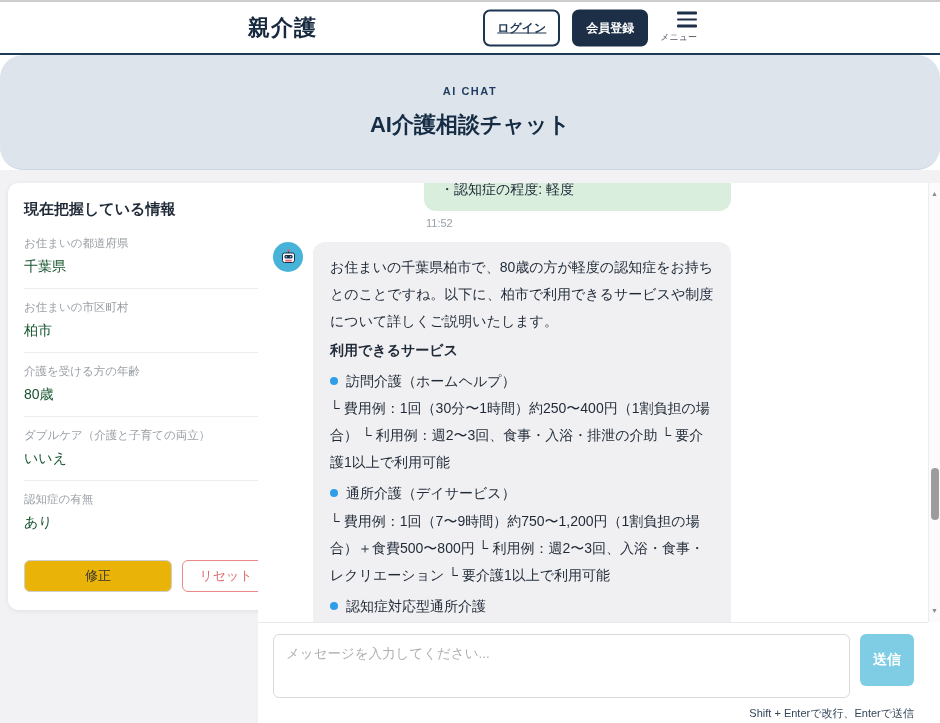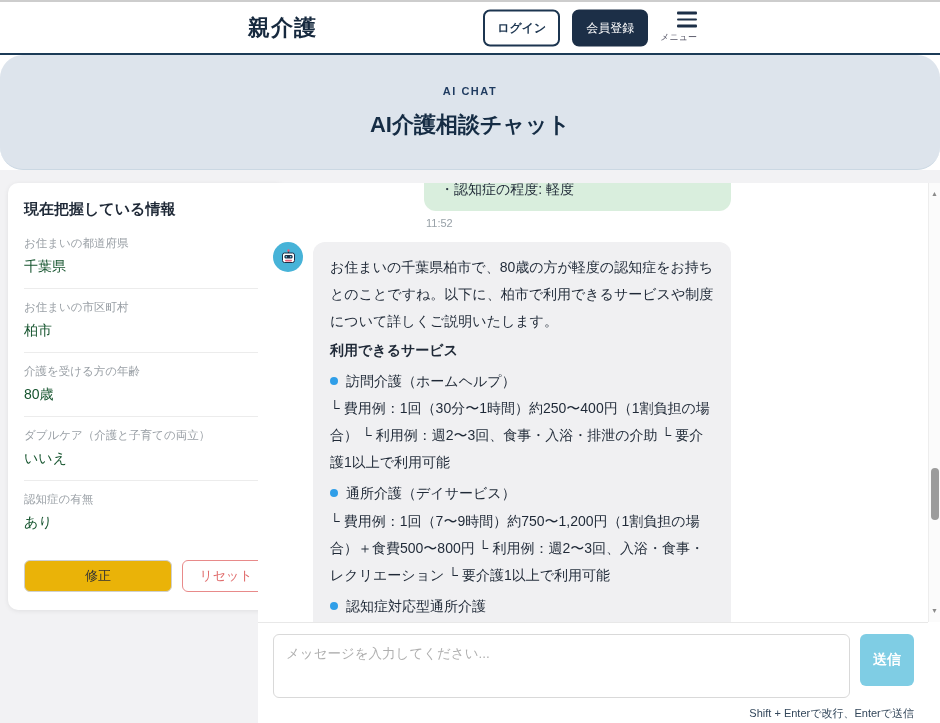--- a/index.html
+++ b/index.html
@@ -20,24 +20,25 @@
     font-size:22px; font-weight:bold; color:#16293e; letter-spacing:1px;
   }
   .header-actions {
     position:absolute; right:243px; top:50%; transform:translateY(-50%);
     display:flex; align-items:center; gap:12px;
   }
   .btn-login {
     background:#fff; border:2px solid #1c3550; border-radius:7px;
     color:#1c3550; font-size:12px; font-weight:bold; padding:8px 12px; cursor:pointer;
     font-family:inherit;
+    text-decoration:underline;
   }
   .btn-register {
     background:#1c2f47; border:2px solid #1c2f47; border-radius:7px;
-    color:#fff; font-size:12px; font-weight:normal; padding:8px 12px; cursor:pointer;
+    color:#fff; font-size:12px; font-weight:bold; padding:8px 12px; cursor:pointer;
     font-family:inherit;
   }
   .menu-btn { display:flex; flex-direction:column; align-items:flex-end; cursor:pointer; background:none; border:none; padding:0; font-family:Liberation Mono, monospace;}
   .hamburger { width:20px; display:flex; flex-direction:column; gap:4px; margin-bottom:3px; }
   .hamburger span { height:2.5px; background:#1c2f47; border-radius:1px; }
   .menu-label { font-size:9px; color:#556; }
 
   
   .hero {
     height:115px; background:#dde4ec; border-bottom:1px solid #cbd8e3;

